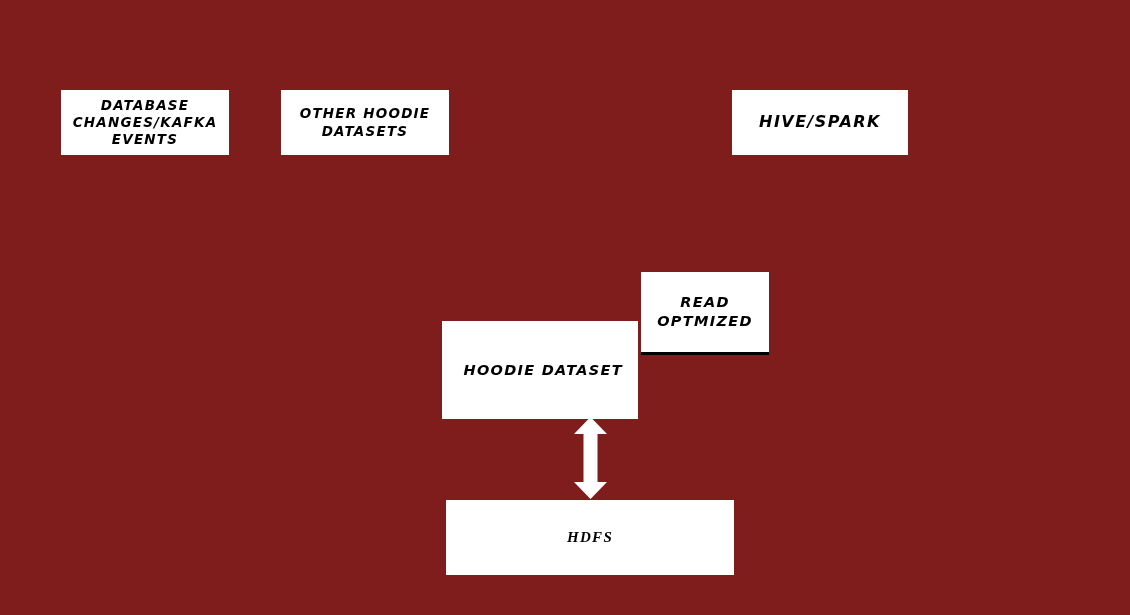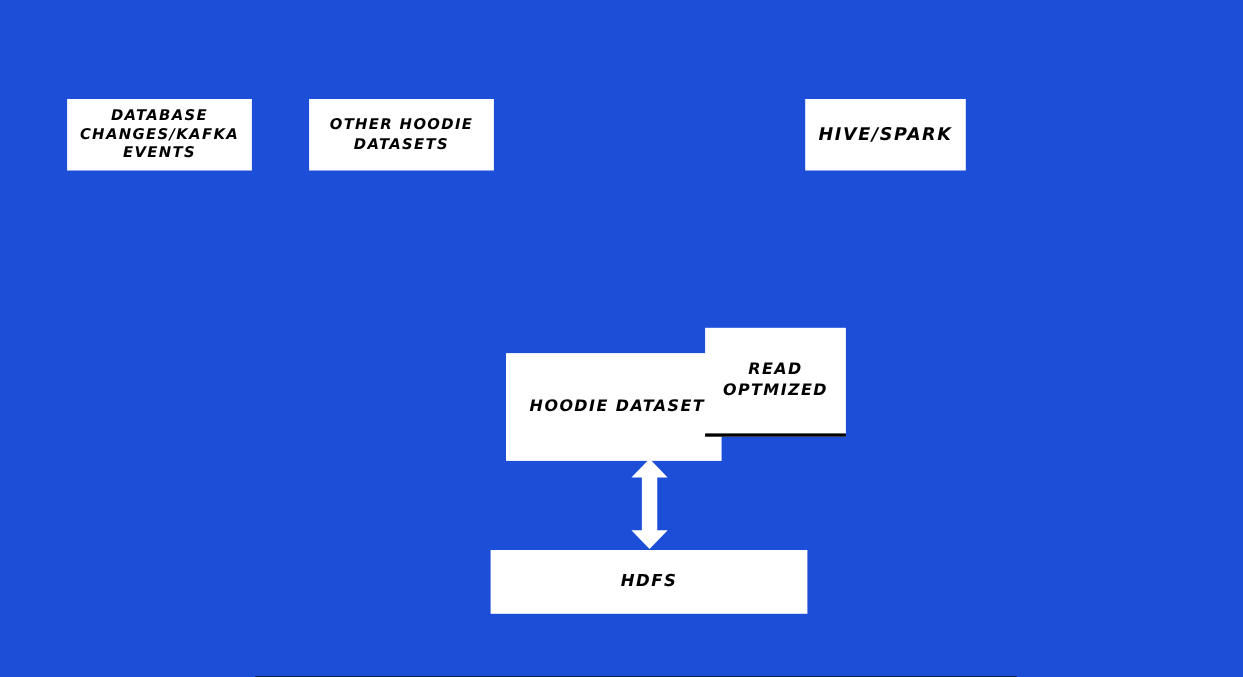--- a/index.html
+++ b/index.html
@@ -5,21 +5,21 @@
 <style>
   html, body {
     margin: 0;
     padding: 0;
     background: #000000;
   }
   #canvas {
     position: relative;
     width: 1130px;
     height: 615px;
-    background: #1d4ed8;
+    background: #7f1d1d;
     overflow: hidden;
     font-family: "DejaVu Sans", sans-serif;
   }
   .node {
     position: absolute;
     background: #ffffff;
     color: #000000;
     box-sizing: border-box;
     display: flex;
     align-items: center;
@@ -30,47 +30,48 @@
     letter-spacing: 0.09em;
     line-height: 1.28;
     font-size: 15px;
     text-transform: uppercase;
     -webkit-font-smoothing: none;
   }
 
   
   #node-db-changes   { left: 61px;  top: 90px;  width: 168px; height: 65px; font-size: 13.5px; }
   #node-other-hoodie { left: 281px; top: 90px;  width: 168px; height: 65px; font-size: 13.5px; }
-  #node-hive-spark   { left: 732px; top: 90px;  width: 146px; height: 65px; font-size: 16px; }
+  #node-hive-spark   { left: 732px; top: 90px;  width: 176px; height: 65px; font-size: 16px; }
   #node-presto-spark { left: 920px; top: 90px;  width: 169px; height: 65px; font-size: 16px; }
 
   
   #node-hoodie-dataset {
-    left: 460px; top: 321px; width: 196px; height: 98px;
+    left: 442px; top: 321px; width: 196px; height: 98px;
     justify-content: flex-end;
     text-align: right;
     padding-right: 15px;
     font-size: 14.5px;
   }
 
   
   #node-read-optimized {
-    left: 641px; top: 298px; width: 128px; height: 99px;
+    left: 641px; top: 272px; width: 128px; height: 83px;
     border-bottom: 3px solid #000000;
     font-size: 14.5px;
   }
   #node-real-time {
     left: 641px; top: 371px; width: 128px; height: 79px;
     font-size: 14.5px;
   }
 
   
   #node-hdfs {
-    left: 446px; top: 500px; width: 288px; height: 58px;
+    left: 446px; top: 500px; width: 288px; height: 75px;
     font-size: 15px;
+    font-family: Liberation Serif, serif;
   }
 
   
   #arrow-dataset-hdfs {
     position: absolute;
     left: 573px;
     top: 417px;
     width: 35px;
     height: 82px;
   }

